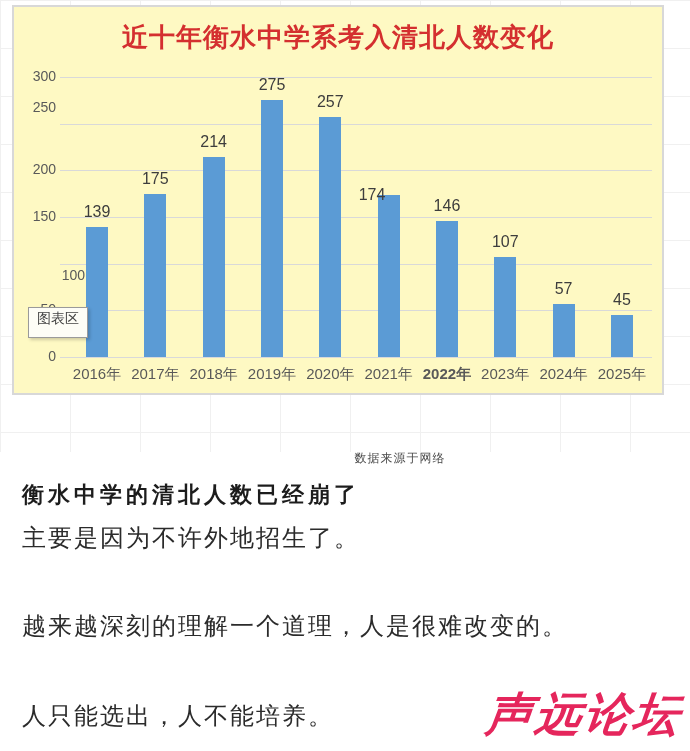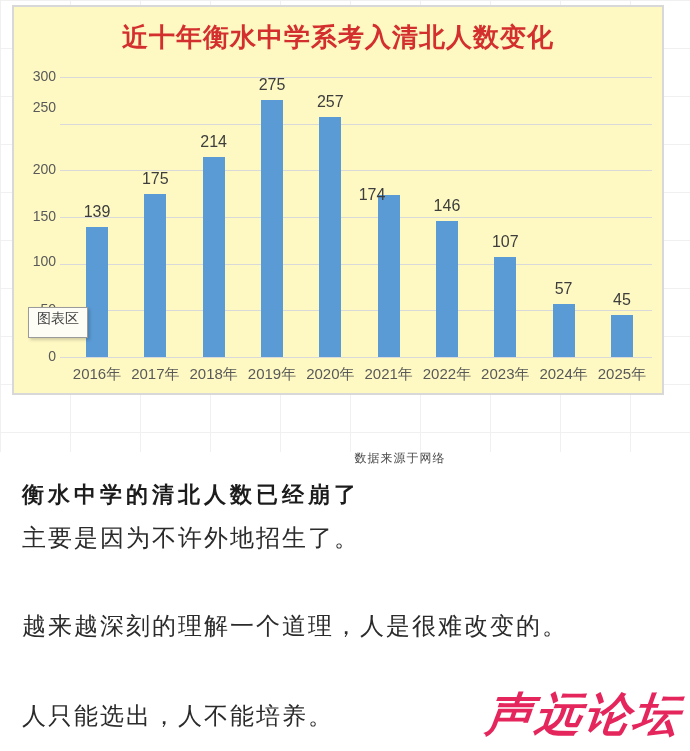--- a/index.html
+++ b/index.html
@@ -48,21 +48,21 @@
   <div class="excel-bg"></div>
 
   <div class="chart-card">
     <div class="chart-title" style="color: rgb(212, 47, 47);">近十年衡水中学系考入清北人数变化</div>
     <div class="plot-area">
         <div class="gridline" style="top: 350px;"></div>
         <div class="ytick" style="top: 341px;">0</div>
         <div class="gridline" style="top: 303.333px;"></div>
         <div class="ytick" style="top: 294.333px;">50</div>
         <div class="gridline" style="top: 256.667px;"></div>
-        <div class="ytick" style="top: 246px;">100</div>
+        <div class="ytick" style="top: 260px; padding-left: 29px;">100</div>
         <div class="gridline" style="top: 210px;"></div>
         <div class="ytick" style="top: 201px;">150</div>
         <div class="gridline" style="top: 163.333px;"></div>
         <div class="ytick" style="top: 154.333px;">200</div>
         <div class="gridline" style="top: 116.667px;"></div>
         <div class="ytick" style="top: 92px;">250</div>
         <div class="gridline" style="top: 70px;"></div>
         <div class="ytick" style="top: 61px;">300</div>
         <div class="bar" style="left: 72px; top: 220.267px; height: 129.733px; background: rgb(91, 155, 213);"></div>
         <div class="dlabel" style="left: 53px; top: 196.267px;">139</div>
@@ -77,21 +77,21 @@
         <div class="dlabel" style="left: 227.99px; top: 69.3333px;">275</div>
         <div class="xlabel" style="left: 225.99px; top: 358px;">2019年</div>
         <div class="bar" style="left: 305.32px; top: 110.133px; height: 239.867px; background: rgb(91, 155, 213);"></div>
         <div class="dlabel" style="left: 286.32px; top: 86.1333px;">257</div>
         <div class="xlabel" style="left: 284.32px; top: 358px;">2020年</div>
         <div class="bar" style="left: 363.65px; top: 187.6px; height: 162.4px; background: rgb(91, 155, 213);"></div>
         <div class="dlabel" style="left: 328px; top: 163.6px; margin-top: 15px;">174</div>
         <div class="xlabel" style="left: 342.65px; top: 358px;">2021年</div>
         <div class="bar" style="left: 421.98px; top: 213.733px; height: 136.267px; background: rgb(91, 155, 213);"></div>
         <div class="dlabel" style="left: 402.98px; top: 189.733px;">146</div>
-        <div class="xlabel" style="left: 400.98px; top: 358px;">2022年</div>
+        <div class="xlabel" style="left: 400.98px; top: 358px; font-weight: bold;">2022年</div>
         <div class="bar" style="left: 480.31px; top: 250.133px; height: 99.8667px; background: rgb(91, 155, 213);"></div>
         <div class="dlabel" style="left: 461.31px; top: 226.133px;">107</div>
         <div class="xlabel" style="left: 459.31px; top: 358px;">2023年</div>
         <div class="bar" style="left: 538.64px; top: 296.8px; height: 53.2px; background: rgb(91, 155, 213);"></div>
         <div class="dlabel" style="left: 519.64px; top: 272.8px;">57</div>
         <div class="xlabel" style="left: 517.64px; top: 358px;">2024年</div>
         <div class="bar" style="left: 596.97px; top: 308px; height: 42px; background: rgb(91, 155, 213);"></div>
         <div class="dlabel" style="left: 577.97px; top: 284px;">45</div>
         <div class="xlabel" style="left: 575.97px; top: 358px;">2025年</div>
       </div>

